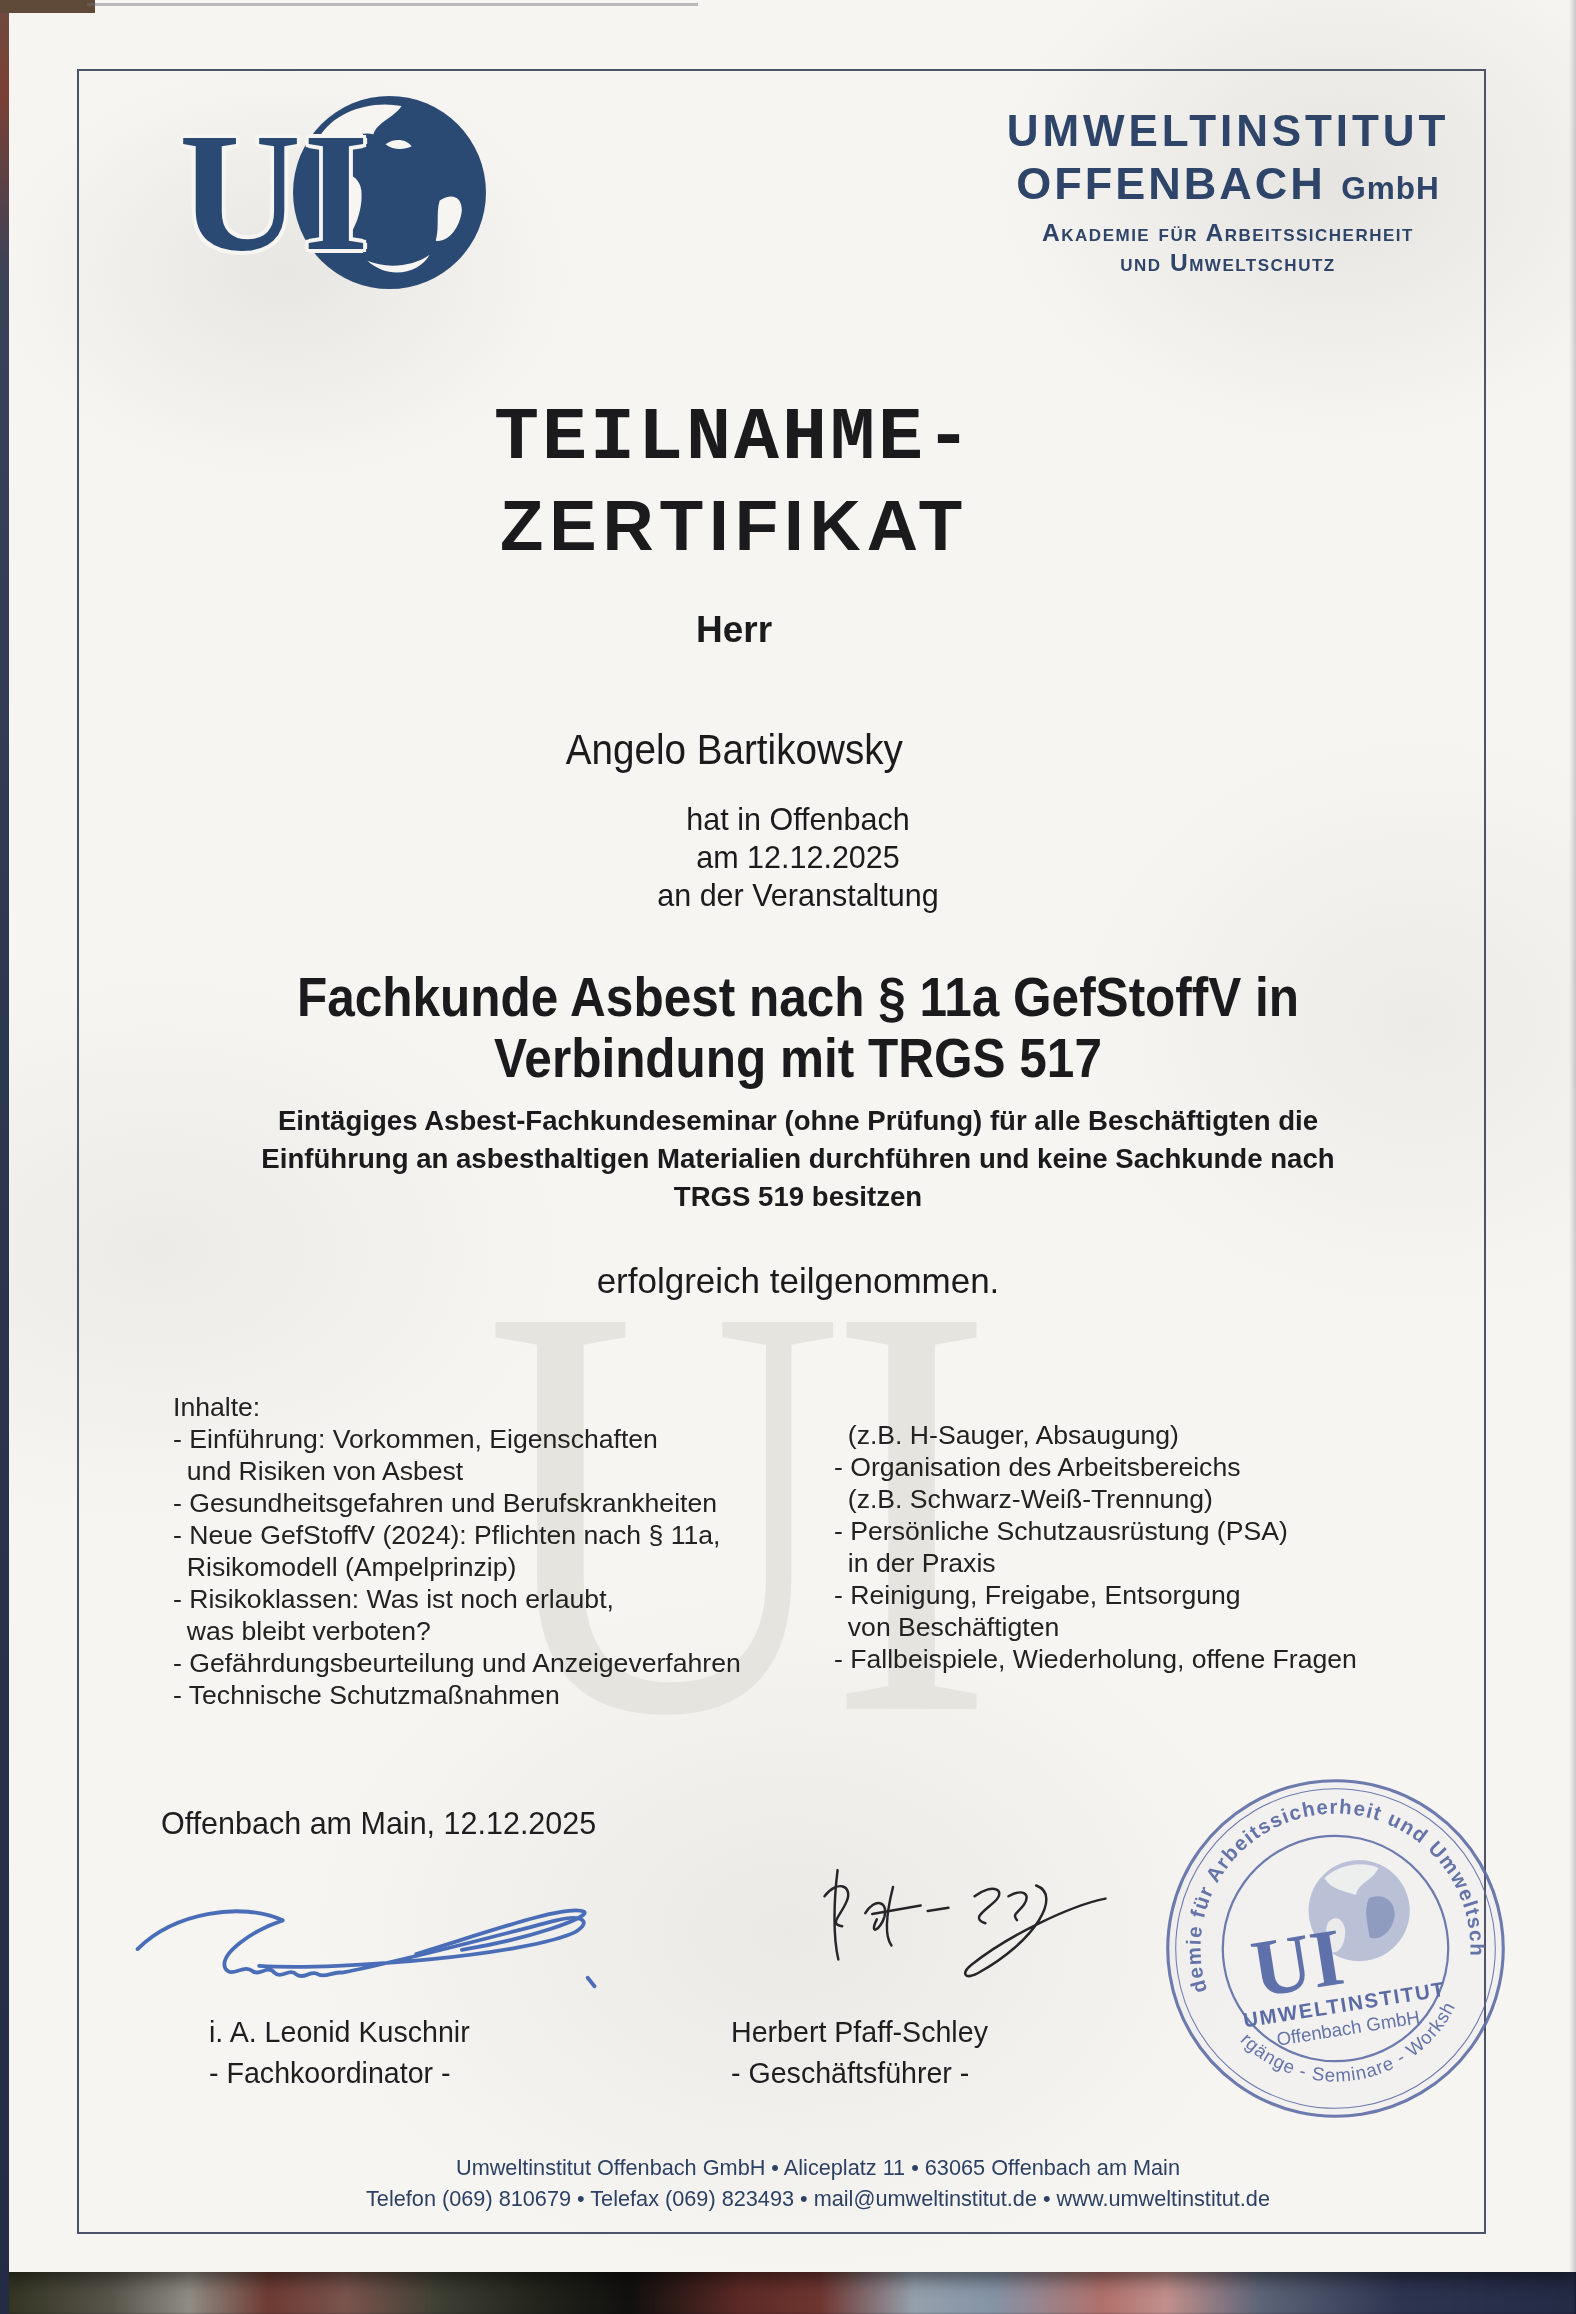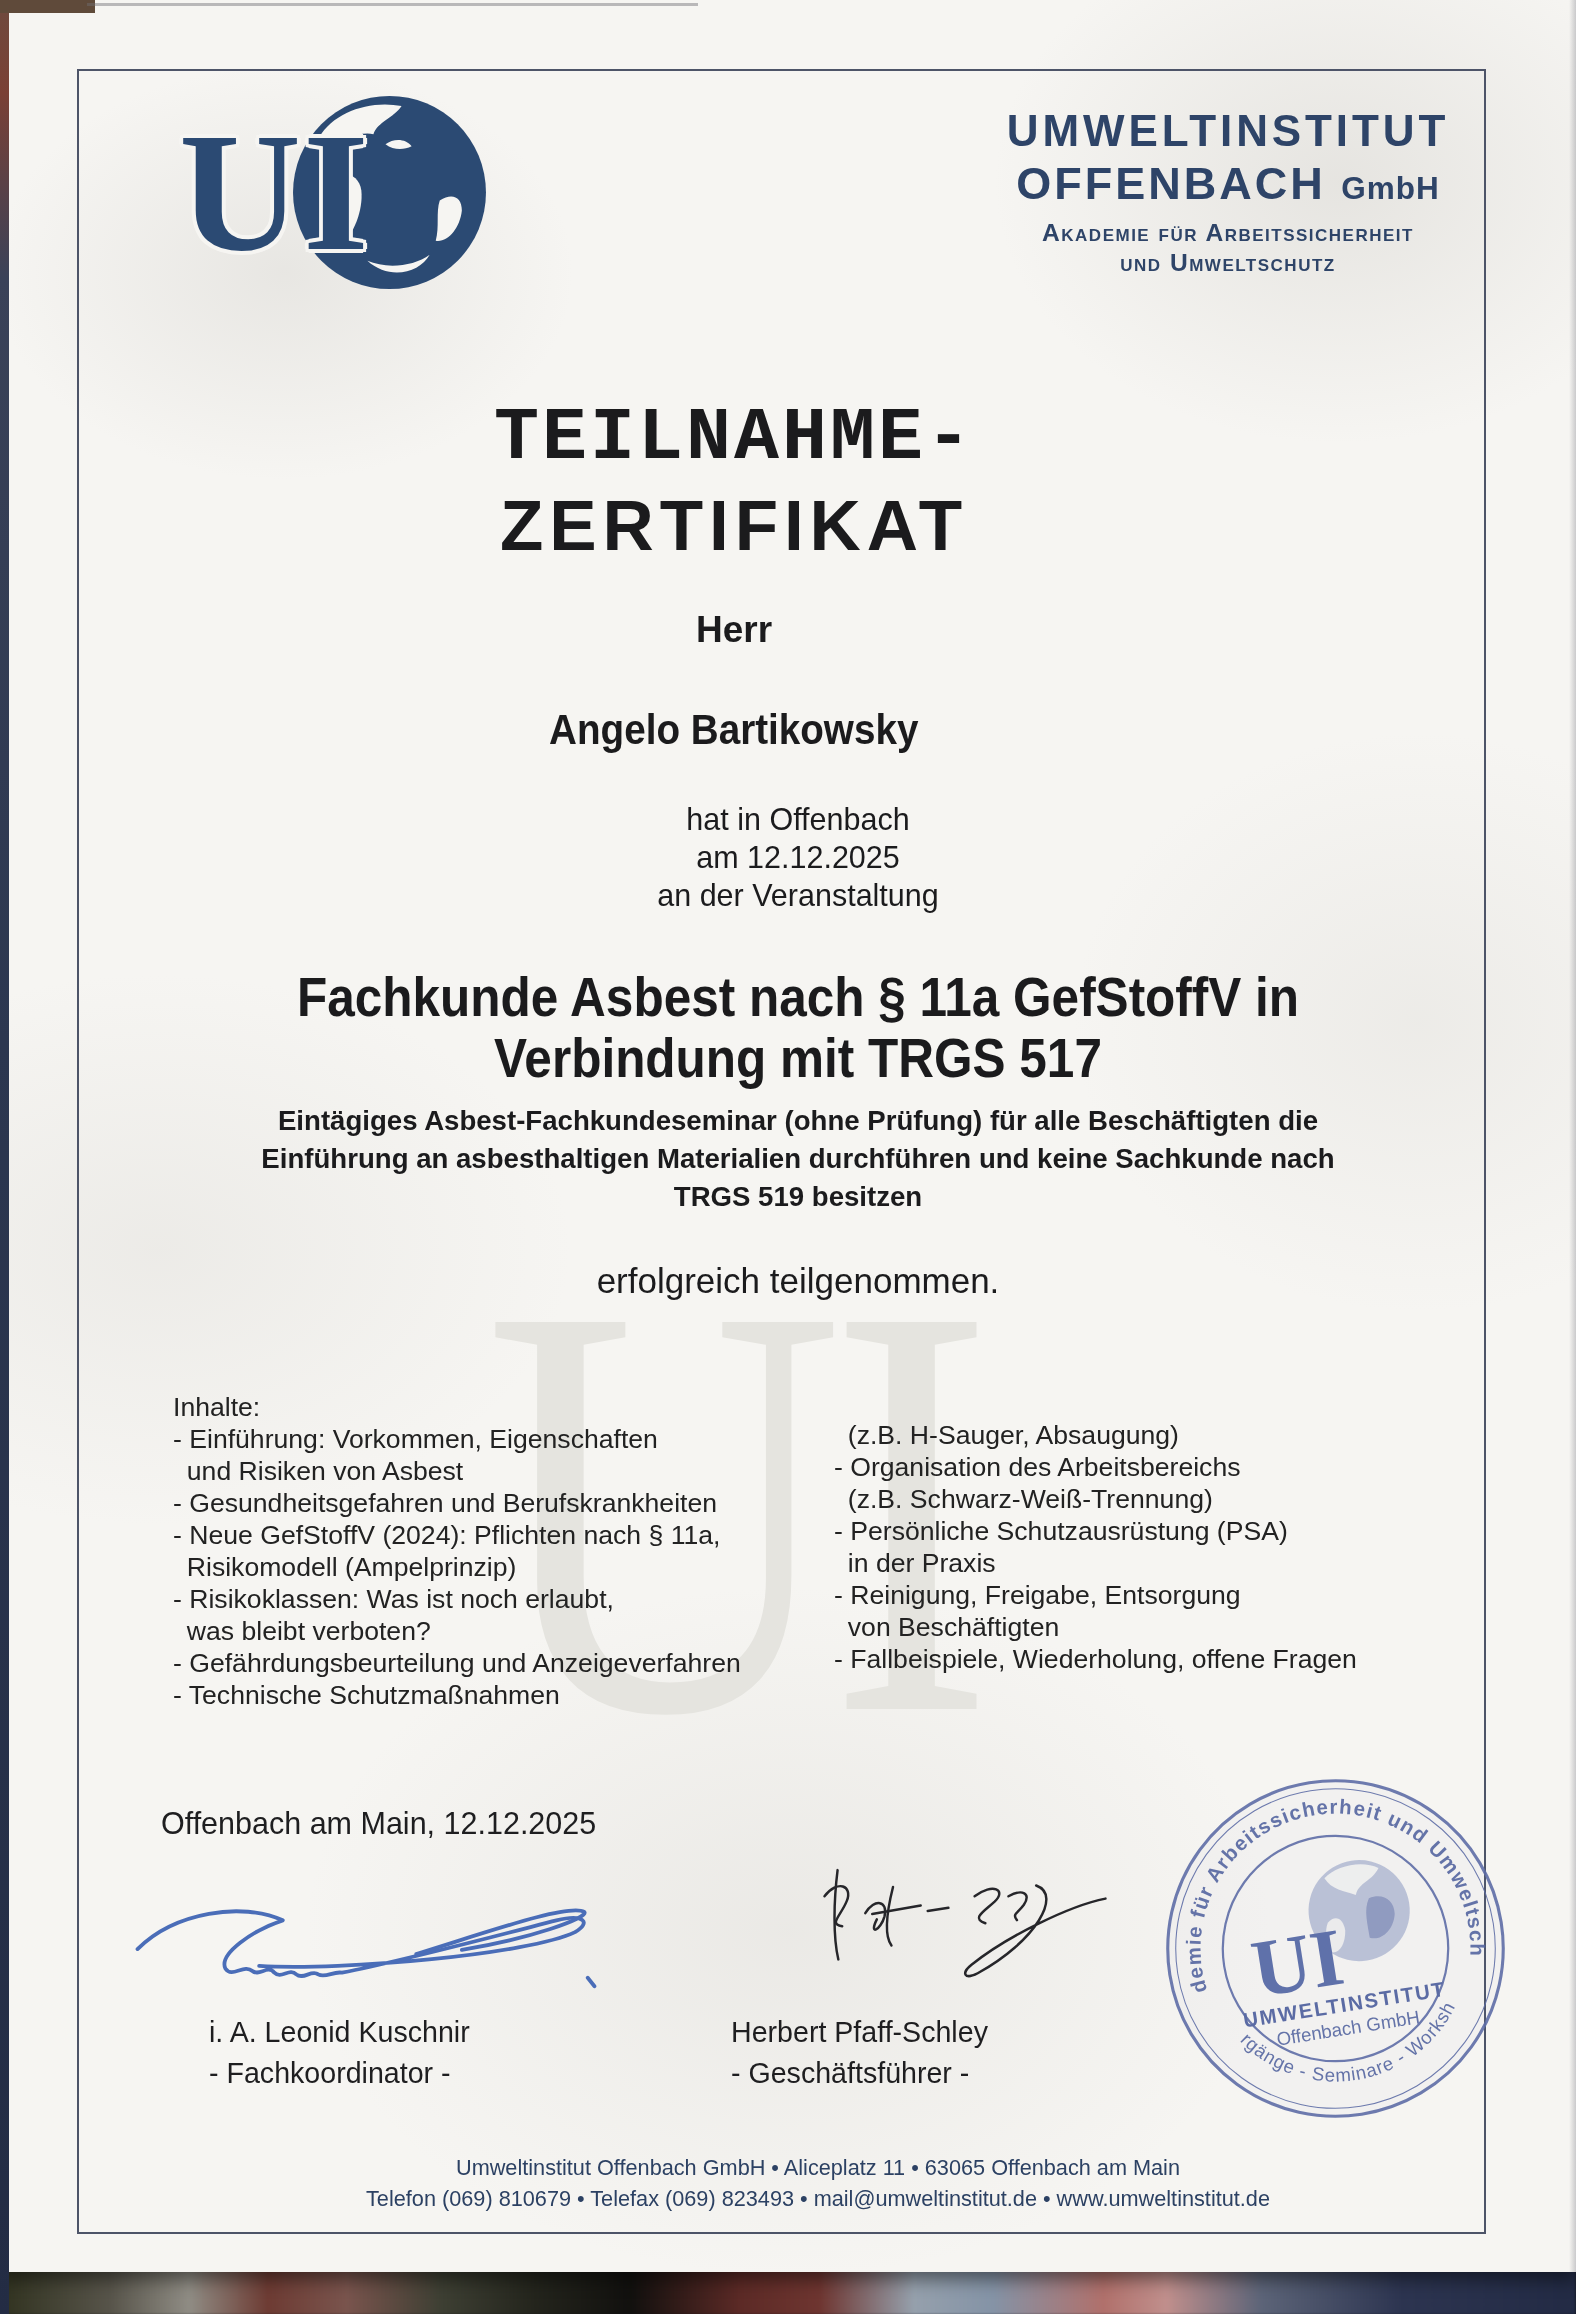--- a/index.html
+++ b/index.html
@@ -47,21 +47,21 @@
   .org-line2 .gmbh{font-size:31.5px;letter-spacing:1px;}
   .org-line3{font-size:24.6px;font-weight:700;font-variant:small-caps;letter-spacing:1.5px;margin-top:8.9px;white-space:nowrap;}
   .org-line4{font-size:24.6px;font-weight:700;font-variant:small-caps;letter-spacing:1.5px;margin-top:2px;white-space:nowrap;}
 
   .cl{position:absolute;left:79px;width:1310px;text-align:center;z-index:3;color:#1b1b1d;}
   .cm{position:absolute;left:84px;width:1428px;text-align:center;z-index:3;color:#1b1b1d;}
 
   .t1{top:396px;font-size:75px;font-weight:700;letter-spacing:3px;font-family:Liberation Mono, monospace;}
   .t2{top:485px;font-size:71px;font-weight:700;letter-spacing:5.9px;}
   .salutation{top:609px;font-size:37px;font-weight:700;}
-  .recipient{top:706px;font-size:42px;font-weight:700;}
+  .recipient{top:726px;font-size:42px;font-weight:400;}
   .recipient>span{display:inline-block;transform:scaleX(.92);transform-origin:center;white-space:nowrap;}
 
   .intro{top:800px;font-size:30.5px;line-height:38px;}
   .course-title{top:967px;font-size:55px;font-weight:700;line-height:61px;text-align:center;}
   .course-title div{white-space:nowrap;transform:scaleX(.9);transform-origin:center;}
   .course-desc{top:1102px;font-size:27.6px;font-weight:700;line-height:38px;}
   .result{top:1261px;font-size:35px;}
 
   .contents-left{position:absolute;left:161px;top:1391px;width:650px;z-index:3;font-size:26.6px;line-height:32px;color:#222;margin-left:12px;}
   .contents-right{position:absolute;left:834px;top:1419px;width:630px;z-index:3;font-size:26.6px;line-height:32px;color:#222;}

